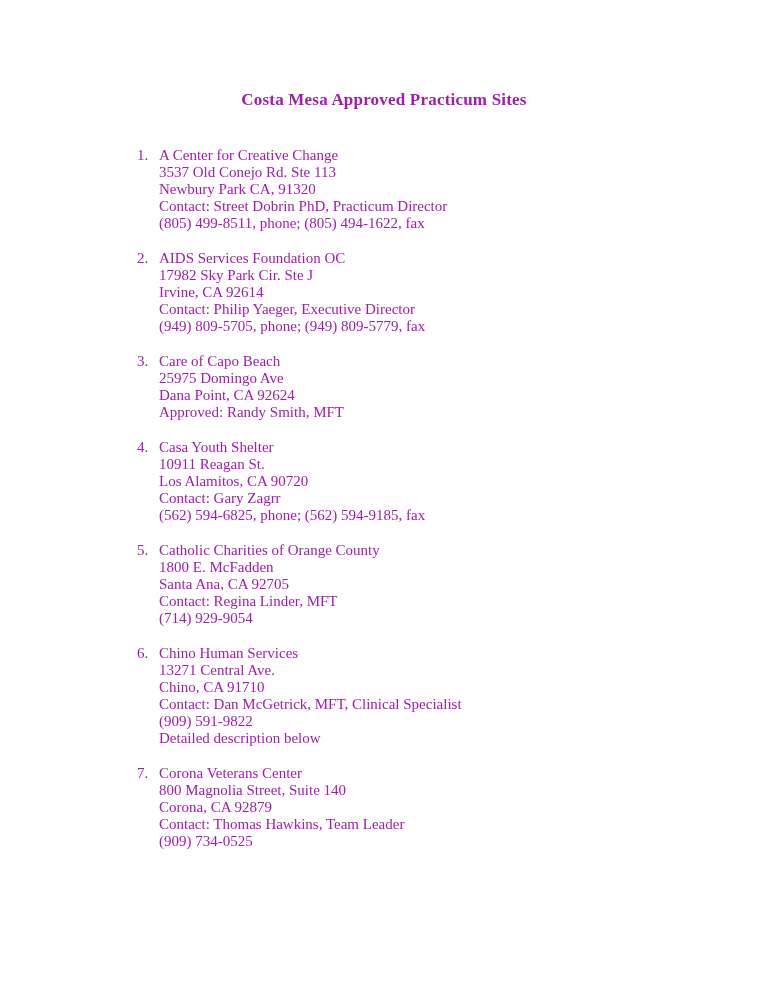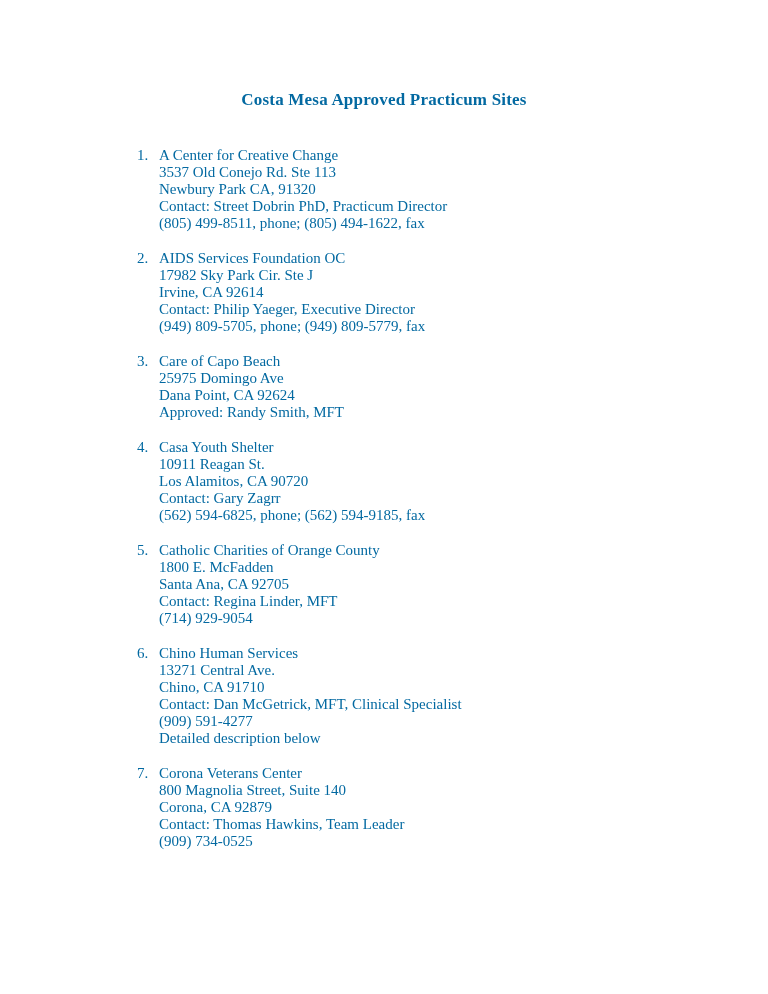--- a/index.html
+++ b/index.html
@@ -7,21 +7,21 @@
     padding: 0;
     background: #ffffff;
   }
   .page {
     position: relative;
     width: 768px;
     height: 994px;
     background: #ffffff;
     box-sizing: border-box;
     font-family: "Liberation Serif", serif;
-    color: #0369a1;
+    color: #a21caf;
     overflow: hidden;
   }
   .doc-title {
     margin: 0;
     padding-top: 91px;
     font-size: 17px;
     line-height: 18px;
     font-weight: bold;
     text-align: center;
     letter-spacing: 0.2px;
@@ -105,21 +105,21 @@
           <div class="line">(714) 929-9054</div>
         </div>
       </li>
       <li class="site">
         <span class="num">6.</span>
         <div class="lines">
           <div class="line">Chino Human Services</div>
           <div class="line">13271 Central Ave.</div>
           <div class="line">Chino, CA 91710</div>
           <div class="line">Contact: Dan McGetrick, MFT, Clinical Specialist</div>
-          <div class="line">(909) 591-4277</div>
+          <div class="line">(909) 591-9822</div>
           <div class="line">Detailed description below</div>
         </div>
       </li>
       <li class="site">
         <span class="num">7.</span>
         <div class="lines">
           <div class="line">Corona Veterans Center</div>
           <div class="line">800 Magnolia Street, Suite 140</div>
           <div class="line">Corona, CA 92879</div>
           <div class="line">Contact: Thomas Hawkins, Team Leader</div>

